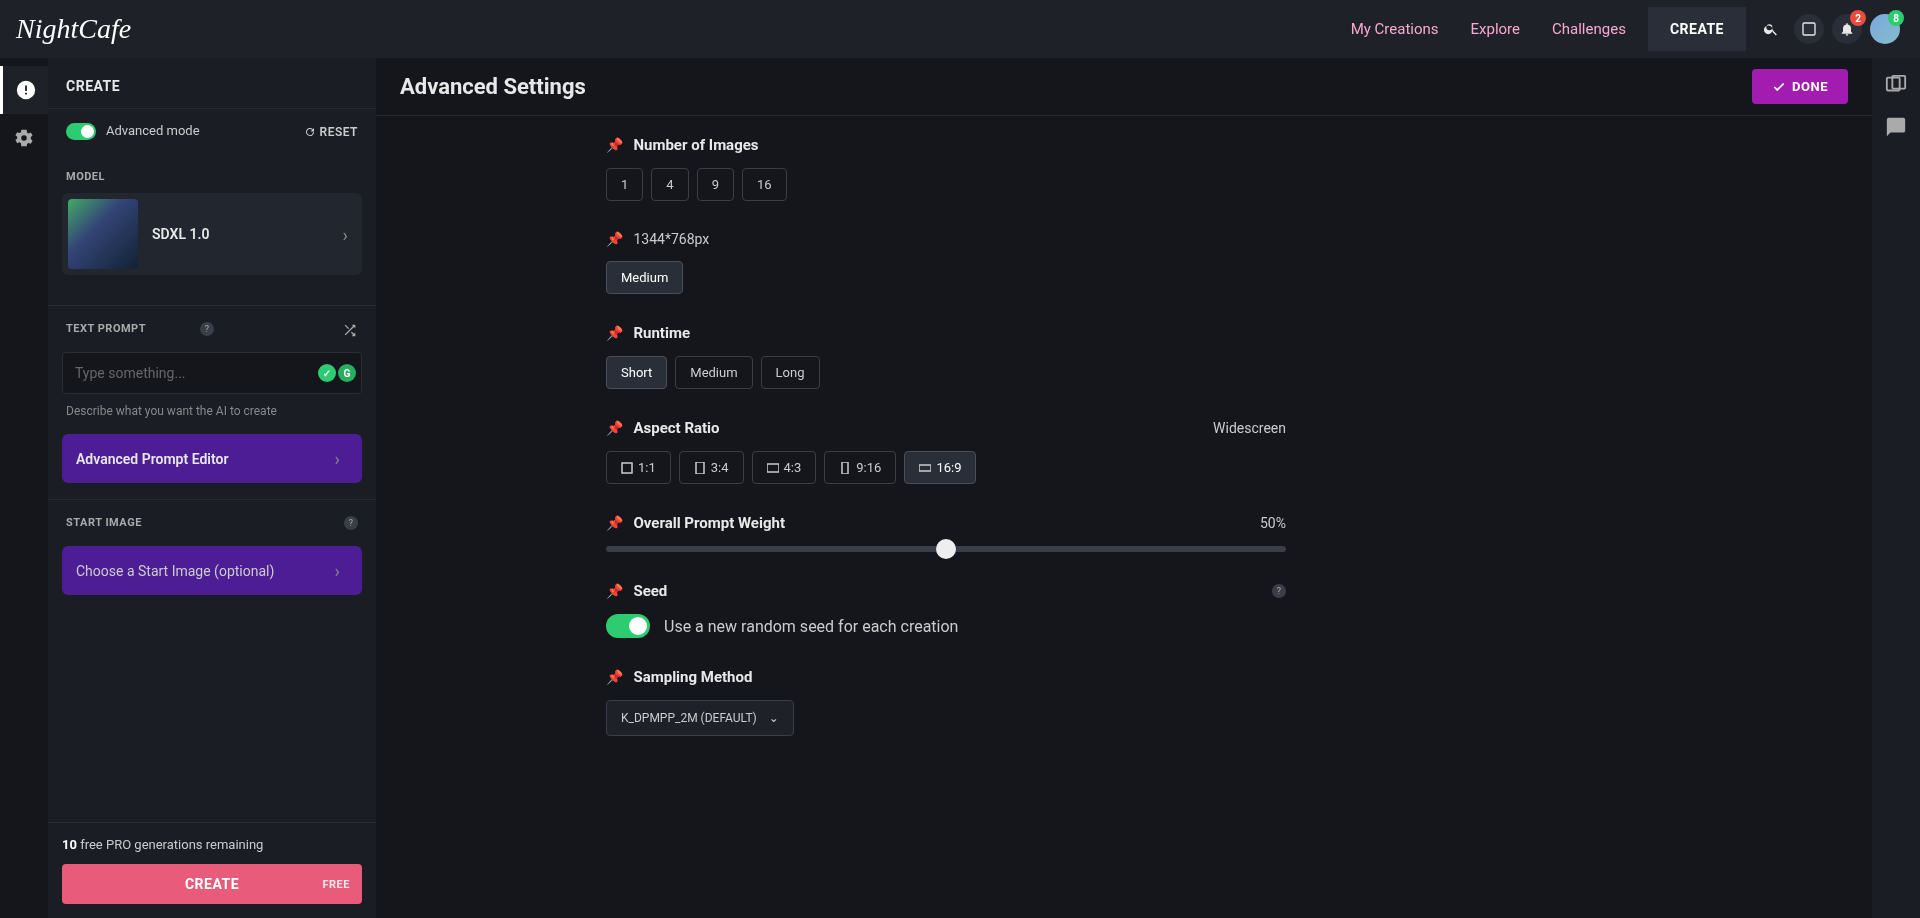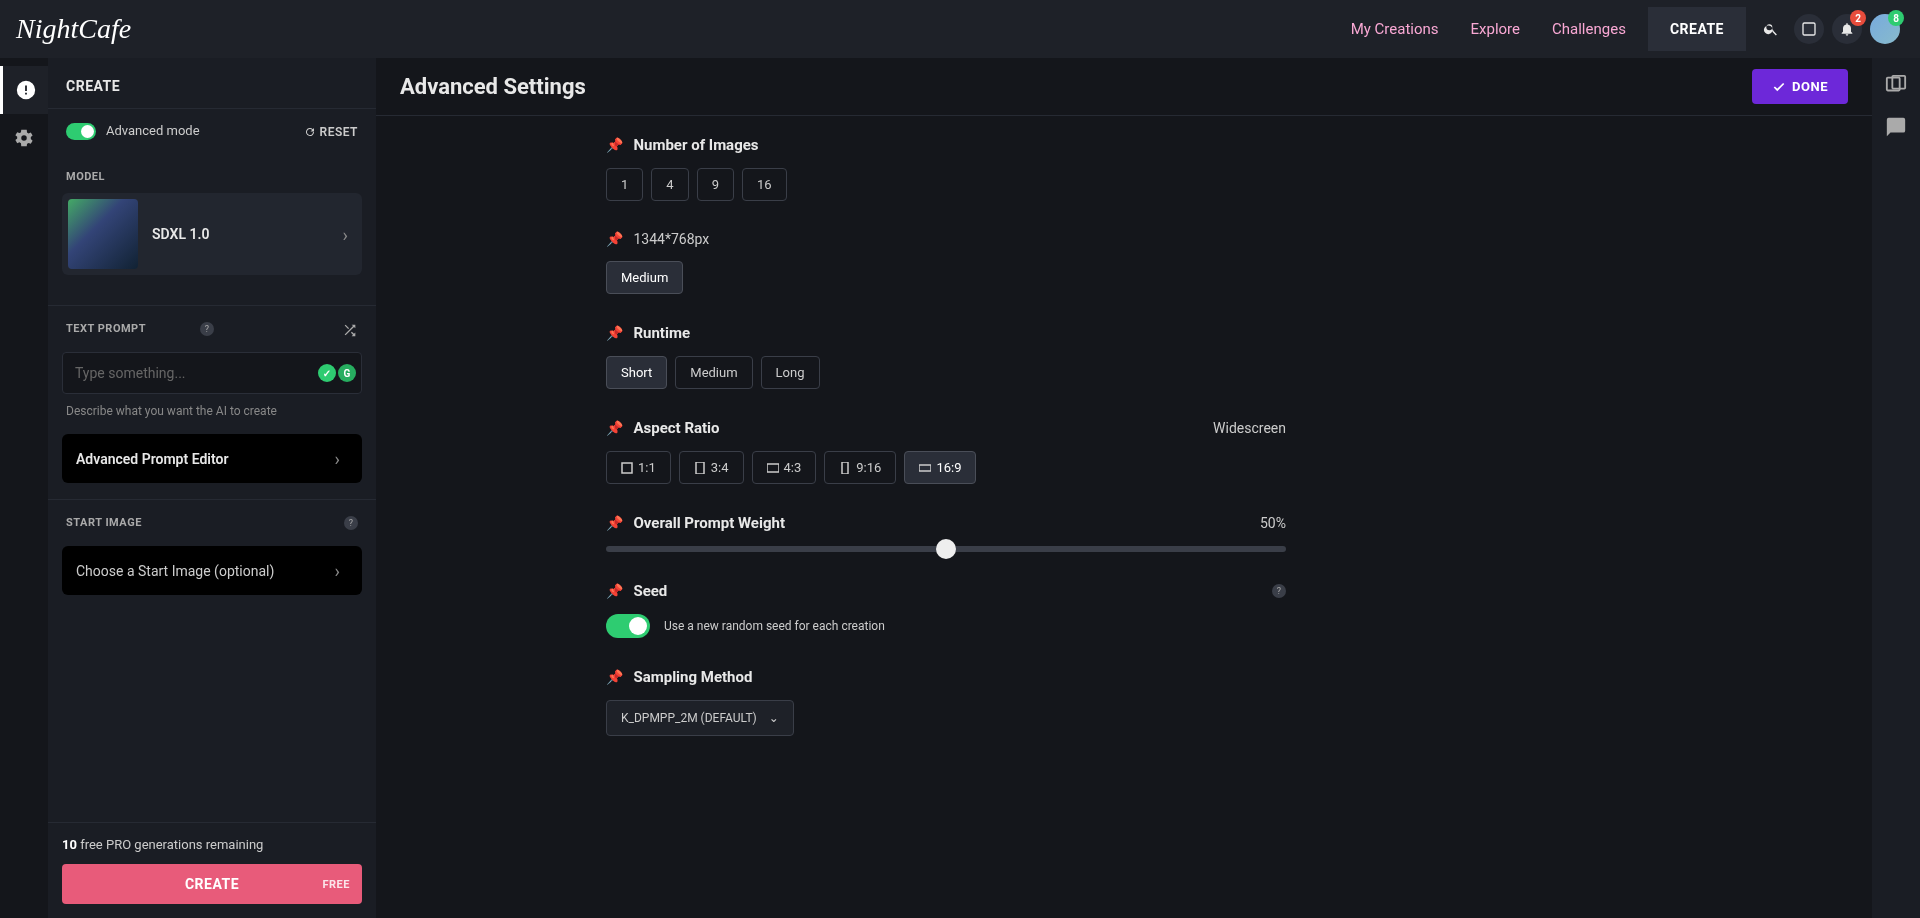--- a/index.html
+++ b/index.html
@@ -46,50 +46,50 @@
 .help-icon { width: 14px; height: 14px; border-radius: 50%; background: #3a3e48; color: #aaa; font-size: 9px; display: inline-flex; align-items: center; justify-content: center; margin-left: 6px; }
 .shuffle { color: #aaa; cursor: pointer; }
 .prompt-input { width: 100%; height: 42px; background: #14161b; border: 1px solid #2a2e38; border-radius: 4px; padding: 0 12px; color: #e8e8e8; font-size: 14px; position: relative; }
 .prompt-input::placeholder { color: #666; }
 .input-wrap { position: relative; }
 .input-badges { position: absolute; right: 6px; top: 50%; transform: translateY(-50%); display: flex; gap: 2px; }
 .mini-badge { width: 18px; height: 18px; border-radius: 50%; font-size: 10px; display: flex; align-items: center; justify-content: center; font-weight: 700; }
 .mini-g1 { background: #2ecc71; color: #fff; }
 .mini-g2 { background: #27ae60; color: #fff; }
 .hint { font-size: 12px; color: #888; padding: 10px 4px; }
-.sub-card { background: #000000; border-radius: 6px; padding: 14px 14px; display: flex; align-items: center; cursor: pointer; margin-top: 6px; gap: 30px; }
+.sub-card { background: #4c1d95; border-radius: 6px; padding: 14px 14px; display: flex; align-items: center; cursor: pointer; margin-top: 6px; gap: 30px; }
 .sub-card-label { flex: 1; font-size: 14px; font-weight: 600; }
 .sub-card-label.normal { font-weight: 400; color: #ccc; }
 
 .sidebar-footer { margin-top: auto; padding: 14px; border-top: 1px solid #262a33; }
 .credits { font-size: 13px; color: #ccc; margin-bottom: 12px; }
 .credits b { color: #fff; }
 .big-create { width: 100%; height: 40px; background: #e85b7a; color: #fff; font-weight: 700; font-size: 14px; letter-spacing: 0.5px; border: none; border-radius: 4px; cursor: pointer; position: relative; display: flex; align-items: center; justify-content: center; }
 .free-tag { position: absolute; right: 12px; font-size: 11px; opacity: 0.85; }
 
 .content { flex: 1; background: #14161b; display: flex; flex-direction: column; }
 .content-header { height: 58px; border-bottom: 1px solid #262a33; display: flex; align-items: center; padding: 0 24px; }
 .content-title { font-size: 22px; font-weight: 700; flex: 1; }
-.done-btn { background: #6d28d9; color: #fff; font-weight: 700; font-size: 13px; padding: 10px 20px; border-radius: 4px; cursor: pointer; display: flex; align-items: center; gap: 6px; letter-spacing: 0.5px; }
+.done-btn { background: #a21caf; color: #fff; font-weight: 700; font-size: 13px; padding: 10px 20px; border-radius: 4px; cursor: pointer; display: flex; align-items: center; gap: 6px; letter-spacing: 0.5px; }
 .done-btn svg { width: 14px; height: 14px; fill: none; stroke: #fff; stroke-width: 3; }
 
 .settings-scroll { flex: 1; overflow-y: auto; padding: 20px 0 40px 230px; }
 .setting { margin-bottom: 30px; max-width: 680px; }
 .setting-header { display: flex; align-items: center; gap: 10px; margin-bottom: 14px; }
 .pin { color: #888; font-size: 14px; cursor: pointer; }
 .setting-title { font-weight: 700; font-size: 15px; flex: 1; }
 .setting-value { color: #ccc; font-size: 14px; }
 .btn-row { display: flex; gap: 8px; }
 .opt-btn { padding: 8px 14px; border: 1px solid #3a3e48; border-radius: 4px; font-size: 13px; color: #ccc; cursor: pointer; background: transparent; display: flex; align-items: center; gap: 5px; }
 .opt-btn.active { background: #2a2e38; border-color: #4a4e58; color: #fff; }
 .opt-btn svg { width: 12px; height: 12px; fill: none; stroke: #ccc; stroke-width: 1.5; }
 .slider { width: 100%; height: 6px; background: #3a3e48; border-radius: 3px; position: relative; cursor: pointer; }
 .slider-thumb { position: absolute; width: 20px; height: 20px; border-radius: 50%; background: #eee; top: -7px; left: calc(50% - 10px); }
 .seed-row { display: flex; align-items: center; gap: 14px; }
-.seed-label { font-size: 12px; color: #ccc; }
+.seed-label { font-size: 16px; color: #ccc; }
 .toggle-lg { width: 44px; height: 24px; border-radius: 12px; background: #2ecc71; position: relative; cursor: pointer; }
 .toggle-lg::after { content: ''; position: absolute; right: 3px; top: 3px; width: 18px; height: 18px; border-radius: 50%; background: #fff; }
 .dropdown { display: inline-flex; align-items: center; gap: 12px; padding: 10px 14px; border: 1px solid #3a3e48; border-radius: 4px; font-size: 12px; color: #ccc; cursor: pointer; background: #1e2128; }
 
 .right-rail { width: 48px; background: #1a1d24; display: flex; flex-direction: column; align-items: center; padding-top: 16px; gap: 20px; }
 .right-rail svg { width: 22px; height: 22px; fill: #aaa; cursor: pointer; }
 </style>
 </head>
 <body>
 

